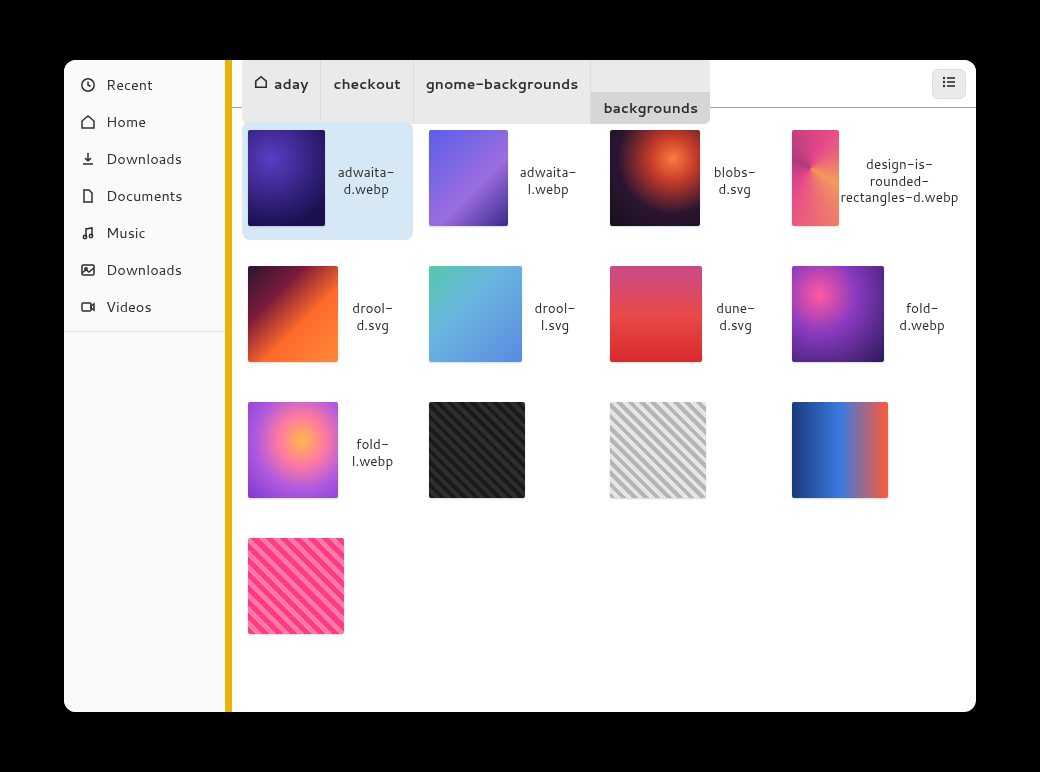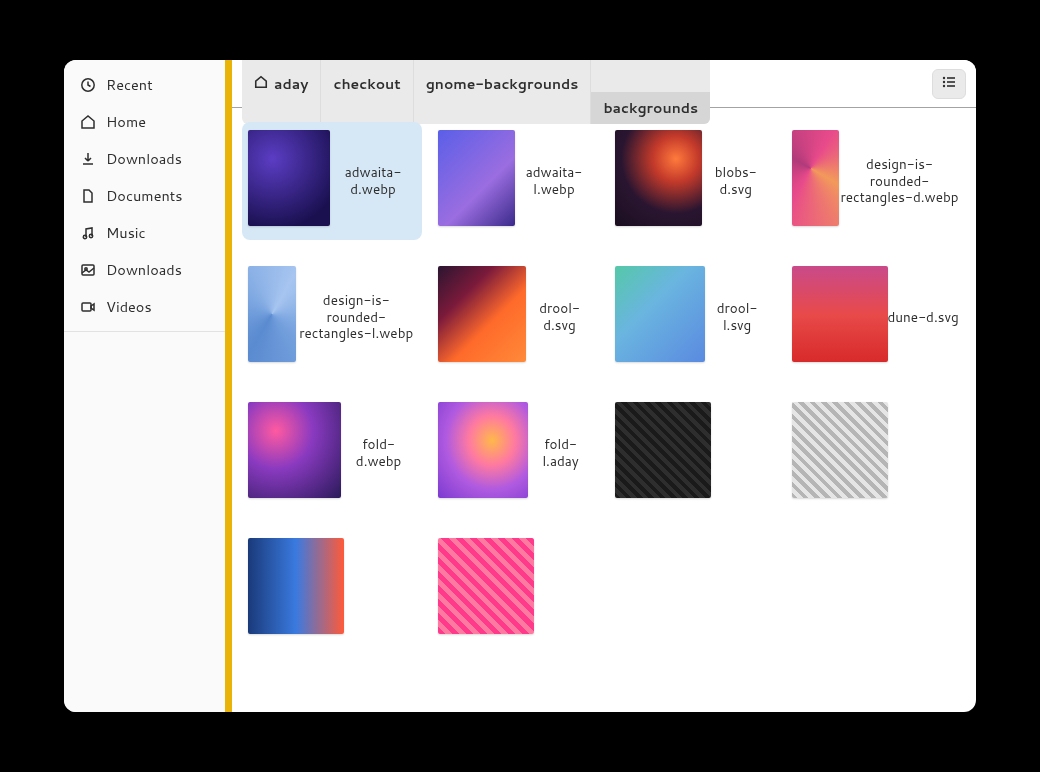--- a/index.html
+++ b/index.html
@@ -335,42 +335,38 @@
             </div>
             <div class="file-item">
               <div class="thumb t-blobs-d"></div>
               <div class="file-label">blobs-d.svg</div>
             </div>
             <div class="file-item">
               <div class="thumb t-design-d"></div>
               <div class="file-label">design-is-rounded-rectangles-d.webp</div>
             </div>
             <div class="file-item">
-              <div class="thumb t-design-l"></div>
-              <div class="file-label">design-is-rounded-rectangles-l.webp</div>
-            </div>
-            <div class="file-item">
               <div class="thumb t-drool-d"></div>
               <div class="file-label">drool-d.svg</div>
             </div>
             <div class="file-item">
               <div class="thumb t-drool-l"></div>
               <div class="file-label">drool-l.svg</div>
             </div>
             <div class="file-item">
               <div class="thumb t-dune-d"></div>
               <div class="file-label">dune-d.svg</div>
             </div>
             <div class="file-item">
               <div class="thumb t-fold-d"></div>
               <div class="file-label">fold-d.webp</div>
             </div>
             <div class="file-item">
               <div class="thumb t-fold-l"></div>
-              <div class="file-label">fold-l.aday</div>
+              <div class="file-label">fold-l.webp</div>
             </div>
             <div class="file-item">
               <div class="thumb t-next-1"></div>
               <div class="file-label"></div>
             </div>
             <div class="file-item">
               <div class="thumb t-next-2"></div>
               <div class="file-label"></div>
             </div>
             <div class="file-item">

